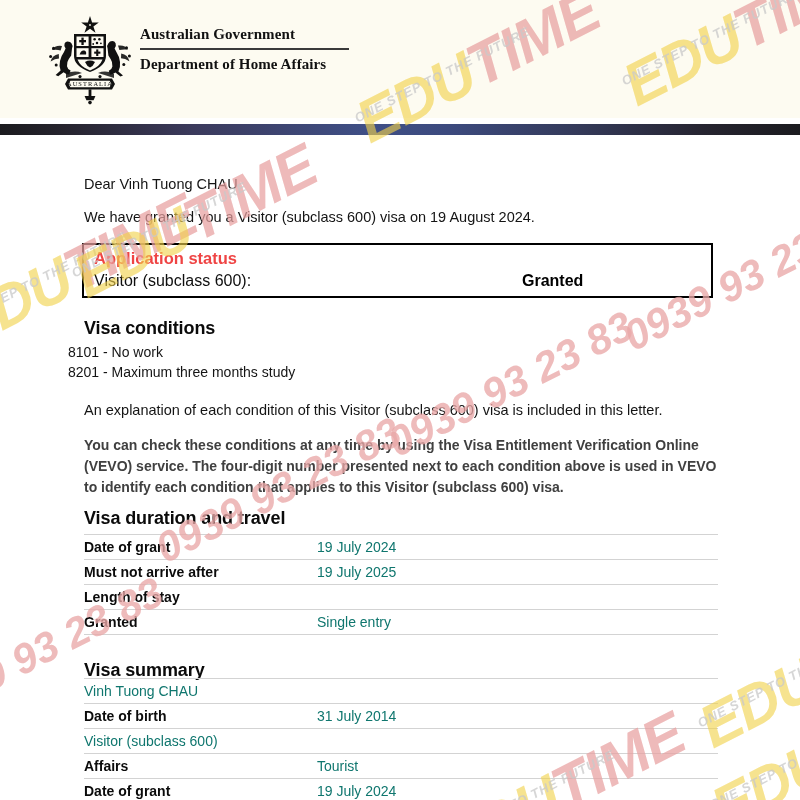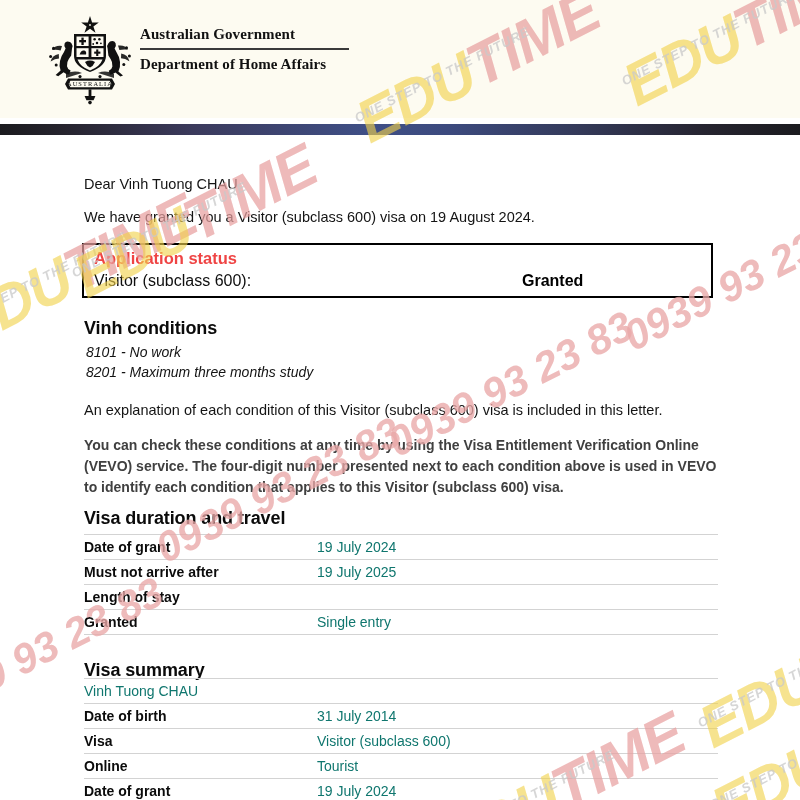--- a/index.html
+++ b/index.html
@@ -149,25 +149,24 @@
     color: #0b0b0b;
     white-space: nowrap;
     letter-spacing: -0.1px;
   }
   #cond-head { top: 183px; }
   #dur-head  { top: 373px; }
   #sum-head  { top: 525px; }
 
   .cond-item {
     position: absolute;
-    left: 86px;
+    left: 68px;
     font-size: 14px;
     color: #141414;
     white-space: nowrap;
-    font-style: italic;
   }
   #cond-0 { top: 209px; }
   #cond-1 { top: 229px; }
 
   #expl-line { left: 84px; top: 265px; }
 
   #vevo-block {
     position: absolute;
     left: 84px;
     top: 300px;
@@ -338,21 +337,21 @@
 
     <div class="para" id="greeting">Dear Vinh Tuong CHAU</div>
     <div class="para" id="grant-line">We have granted you a Visitor (subclass 600) visa on 19 August 2024.</div>
 
     <div id="status-box">
       <div id="status-title">Application status</div>
       <div id="status-subclass">Visitor (subclass 600):</div>
       <div id="status-value">Granted</div>
     </div>
 
-    <div class="sec-head" id="cond-head">Vinh conditions</div>
+    <div class="sec-head" id="cond-head">Visa conditions</div>
     <div class="cond-item" id="cond-0">8101 - No work</div>
     <div class="cond-item" id="cond-1">8201 - Maximum three months study</div>
     <div class="para" id="expl-line">An explanation of each condition of this Visitor (subclass 600) visa is included in this letter.</div>
     <div id="vevo-block">You can check these conditions at any time by using the Visa Entitlement Verification Online (VEVO) service. The four-digit number presented next to each condition above is used in VEVO to identify each condition that applies to this Visitor (subclass 600) visa.</div>
 
     <div class="sec-head" id="dur-head">Visa duration and travel</div>
     <div class="tbl" id="tbl-duration">
       <div class="trow">
         <div class="tkey">Date of grant</div>
         <div class="tval">19 July 2024</div>
@@ -373,25 +372,24 @@
     <div class="sec-head" id="sum-head">Visa summary</div>
     <div class="tbl" id="tbl-summary">
       <div class="trow">
         <div class="tval">Vinh Tuong CHAU</div>
       </div>
       <div class="trow">
         <div class="tkey">Date of birth</div>
         <div class="tval">31 July 2014</div>
       </div>
       <div class="trow">
-        <div class="tkey">Visa</div>
         <div class="tval">Visitor (subclass 600)</div>
       </div>
       <div class="trow">
-        <div class="tkey">Online</div>
+        <div class="tkey">Affairs</div>
         <div class="tval">Tourist</div>
       </div>
       <div class="trow last">
         <div class="tkey">Date of grant</div>
         <div class="tval">19 July 2024</div>
       </div>
     </div>
 
   </div>
 

